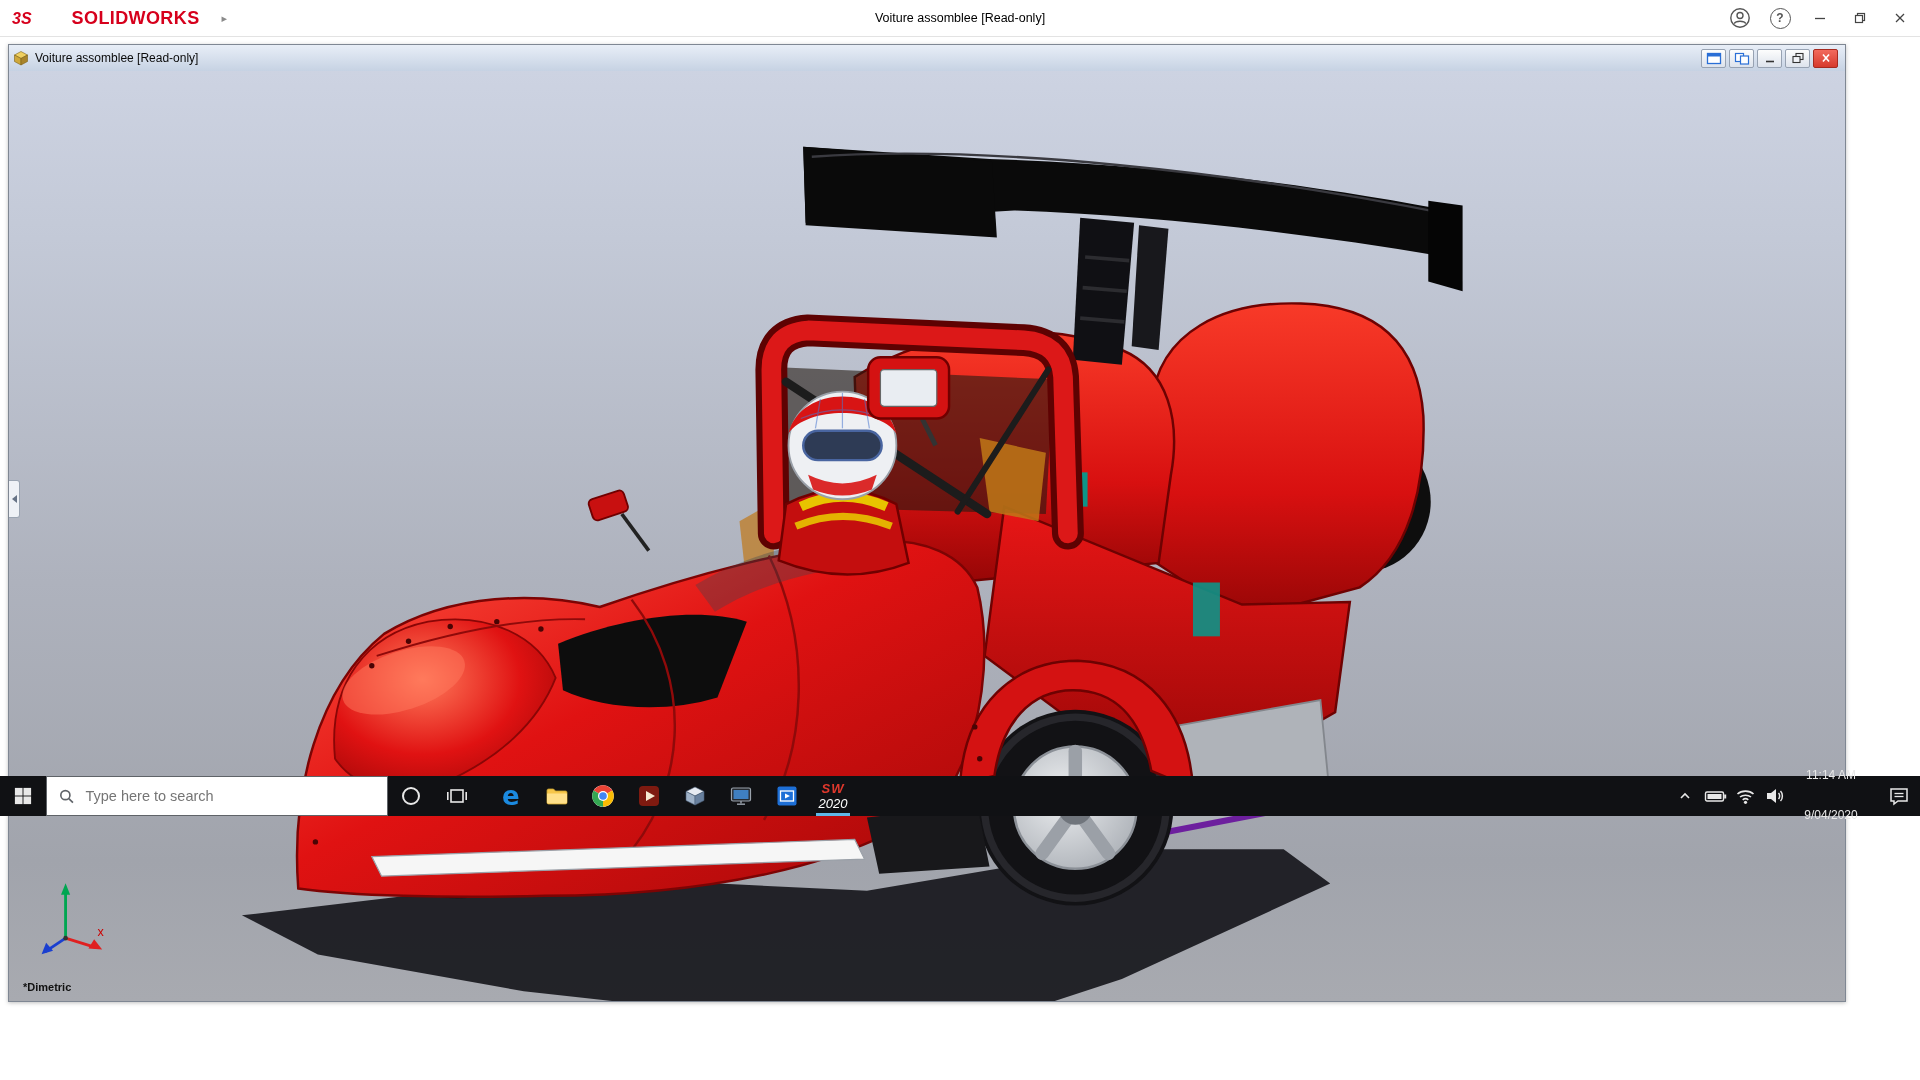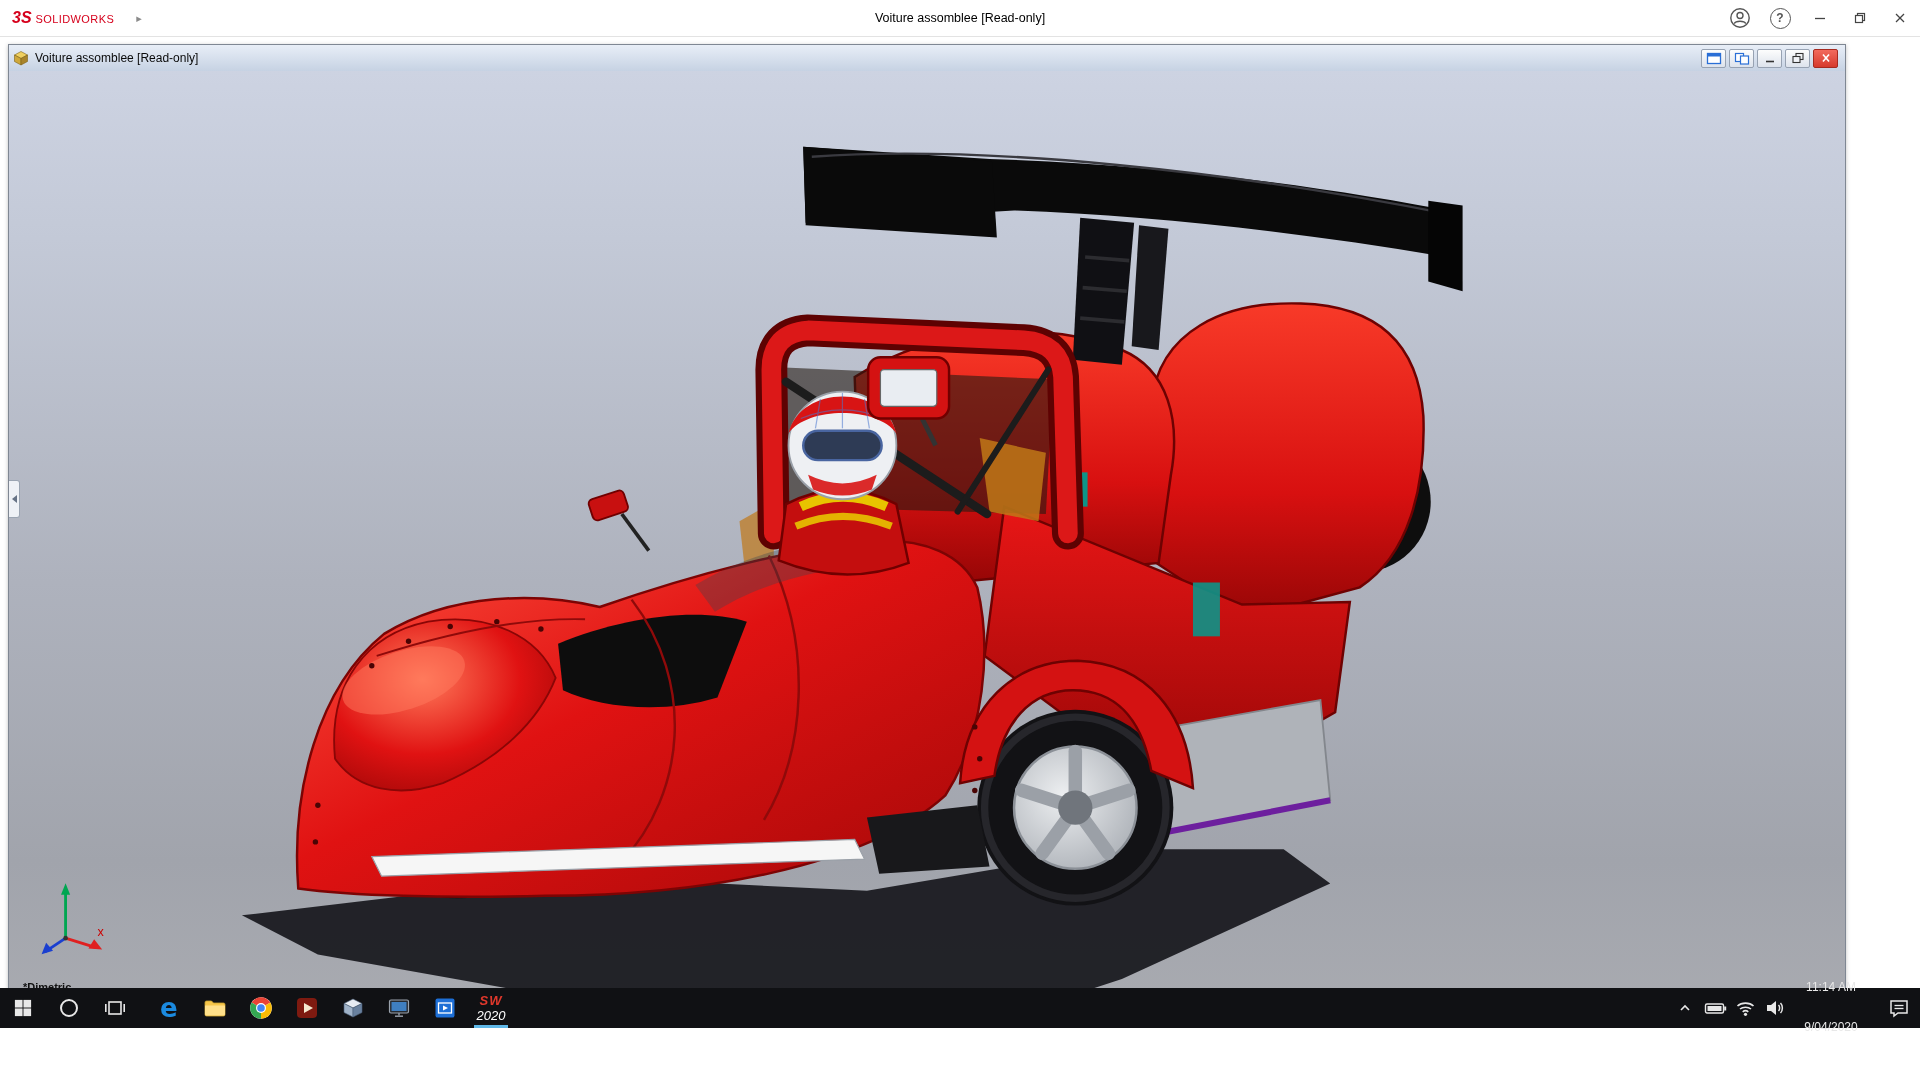--- a/index.html
+++ b/index.html
@@ -1,23 +1,23 @@
 <!DOCTYPE html>
 <html><head>
 <meta charset="utf-8">
 <style>
   html,body{margin:0;padding:0;}
   body{width:1920px;height:1080px;overflow:hidden;background:#fff;font-family:"Liberation Sans",sans-serif;}
-  .screen{position:relative;width:1920px;height:1028px;background:#fff;}
+  .screen{position:relative;width:1920px;height:816px;background:#fff;}
 
   
   .app-titlebar{position:absolute;left:0;top:0;width:100%;height:36px;background:#ffffff;border-bottom:1px solid #e3e3e3;display:flex;align-items:center;z-index:30;}
   .brand{display:flex;align-items:baseline;gap:4px;padding-left:12px;color:#d6001c;}
   .brand .mark{font-style:italic;font-weight:bold;font-size:16px;}
-  .brand .name{font-weight:normal;font-size:11px;letter-spacing:.4px;}
+  .brand .name{font-weight:bold;font-size:18px;letter-spacing:.4px;margin-left:36px;}
   .menu-expand{border:none;background:none;color:#8a8a8a;font-size:11px;margin-left:16px;cursor:pointer;padding:4px 6px;}
   .app-title{position:absolute;left:0;right:0;text-align:center;font-size:12.5px;color:#000;pointer-events:none;}
   .cap-group{margin-left:auto;display:flex;height:36px;z-index:2;}
   .cap-btn{width:40px;height:36px;border:none;background:transparent;display:flex;align-items:center;justify-content:center;cursor:pointer;}
   .help-glyph{display:flex;align-items:center;justify-content:center;width:19px;height:19px;border:1.4px solid #555;border-radius:50%;font-size:12px;font-weight:bold;color:#555;}
 
   
   .doc-window{position:absolute;left:8px;top:44px;width:1836px;height:956px;border:1px solid #7f8793;background:#fff;box-shadow:0 1px 4px rgba(0,0,0,.25);}
   .doc-titlebar{position:absolute;left:0;top:0;right:0;height:26px;background:linear-gradient(#e8eef7,#c6d2e3);display:flex;align-items:center;padding:0 4px;border-bottom:1px solid #9aa6b6;}
   .doc-title{font-size:12px;color:#0a0a0a;margin-left:6px;}
@@ -323,20 +323,27 @@
   <div class="taskbar">
     <button class="tb-btn">
       <svg width="18" height="18" viewBox="0 0 20 20">
         <rect x="1" y="1" width="8.5" height="8.5" fill="#e8e8e8"></rect>
         <rect x="10.5" y="1" width="8.5" height="8.5" fill="#e8e8e8"></rect>
         <rect x="1" y="10.5" width="8.5" height="8.5" fill="#e8e8e8"></rect>
         <rect x="10.5" y="10.5" width="8.5" height="8.5" fill="#e8e8e8"></rect>
       </svg>
     </button>
 
+    <div class="tb-search">
+      <svg width="17" height="17" viewBox="0 0 17 17">
+        <circle cx="7" cy="7" r="5" fill="none" stroke="#5f6368" stroke-width="1.8"></circle>
+        <line x1="10.8" y1="10.8" x2="15.3" y2="15.3" stroke="#5f6368" stroke-width="1.8"></line>
+      </svg>
+      <input type="text" placeholder="Type here to search" style="">
+    </div>
 
     <button class="tb-btn">
       <svg width="22" height="22" viewBox="0 0 22 22">
         <circle cx="11" cy="11" r="8" fill="none" stroke="#e8e8e8" stroke-width="2"></circle>
       </svg>
     </button>
     <button class="tb-btn">
       <svg width="22" height="22" viewBox="0 0 22 22">
         <rect x="5" y="5" width="12" height="12" fill="none" stroke="#e8e8e8" stroke-width="1.6"></rect>
         <line x1="1.8" y1="7" x2="1.8" y2="15" stroke="#e8e8e8" stroke-width="1.6"></line>

